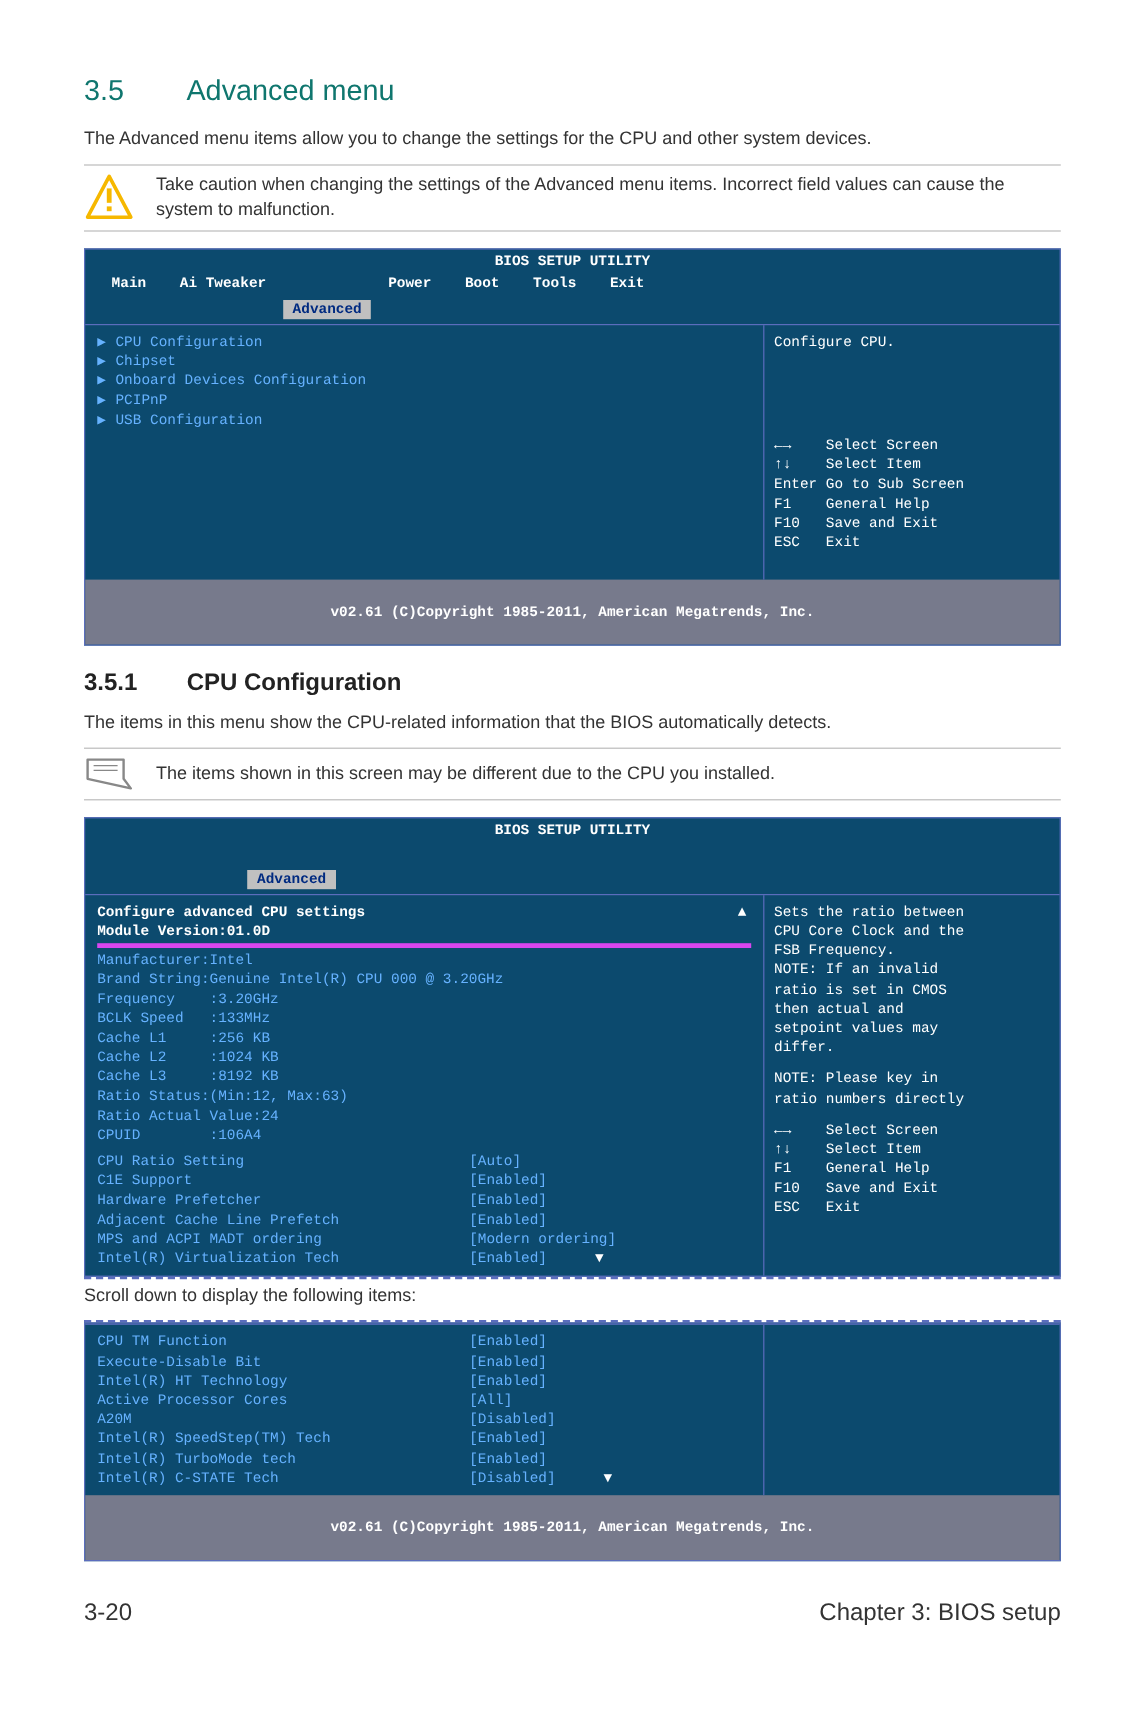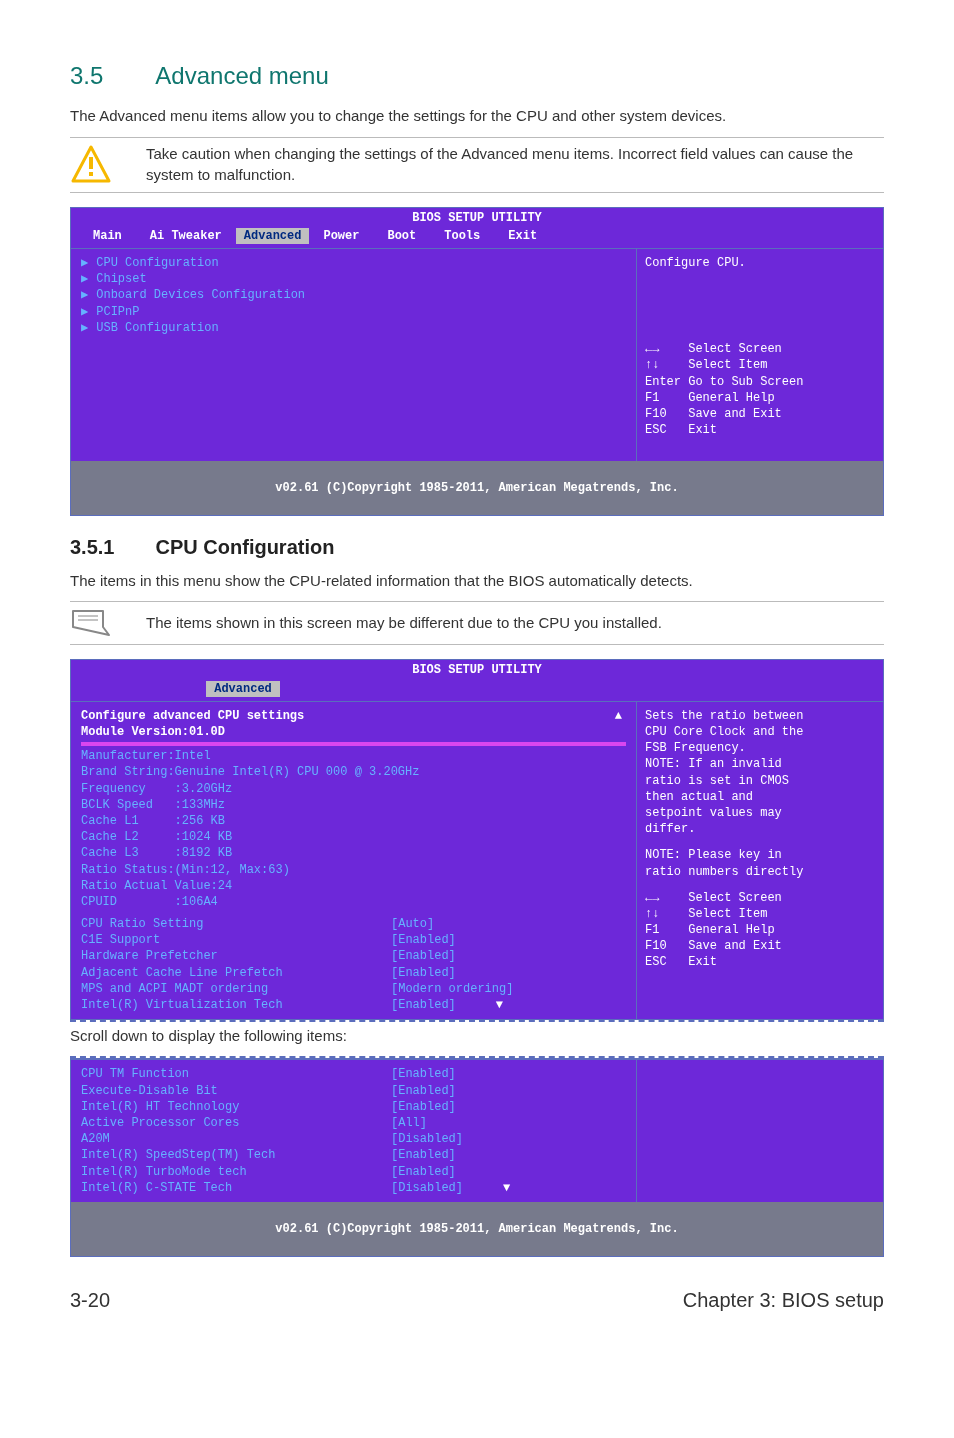--- a/index.html
+++ b/index.html
@@ -22,29 +22,29 @@
     font-size: 20px;
     font-weight: bold;
     margin: 18px 0 10px 0;
     color: #222;
   }
   h2 .num { display:inline-block; width: 80px; }
   p.body { margin: 0 0 10px 0; }
   .warn-row, .note-row {
     display: flex;
     align-items: center;
-    gap: 34px;
+    gap: 18px;
     border-top: 1px solid #bbb;
     border-bottom: 1px solid #bbb;
     padding: 6px 0;
     margin: 8px 0 14px 0;
   }
   .icon-warn svg, .icon-note svg { display:block; }
   .bios-screen {
-    background: #6d28d9;
+    background: #0c4a6e;
     color: #c9d4ff;
     font-family: "Courier New", monospace;
     font-size: 12px;
     border: 1px solid #5b6dbd;
     margin: 6px 0 14px 0;
     padding: 0;
   }
   .bios-titlebar {
     text-align: center;
     color: #fff;
@@ -55,20 +55,21 @@
     display: flex;
     color: #fff;
     font-weight: bold;
     padding: 2px 8px 4px 8px;
   }
   .bios-menubar span { flex: 0 0 auto; padding: 0 14px; }
   .bios-menubar .active {
     background: #c0c0c0;
     color: #002a80;
     padding: 0 8px;
+    margin-top: 22px;
   }
   .bios-body {
     display: flex;
     border-top: 1px solid #5b6dbd;
   }
   .bios-left {
     flex: 1 1 auto;
     padding: 6px 10px;
     border-right: 1px solid #5b6dbd;
     min-height: 200px;

